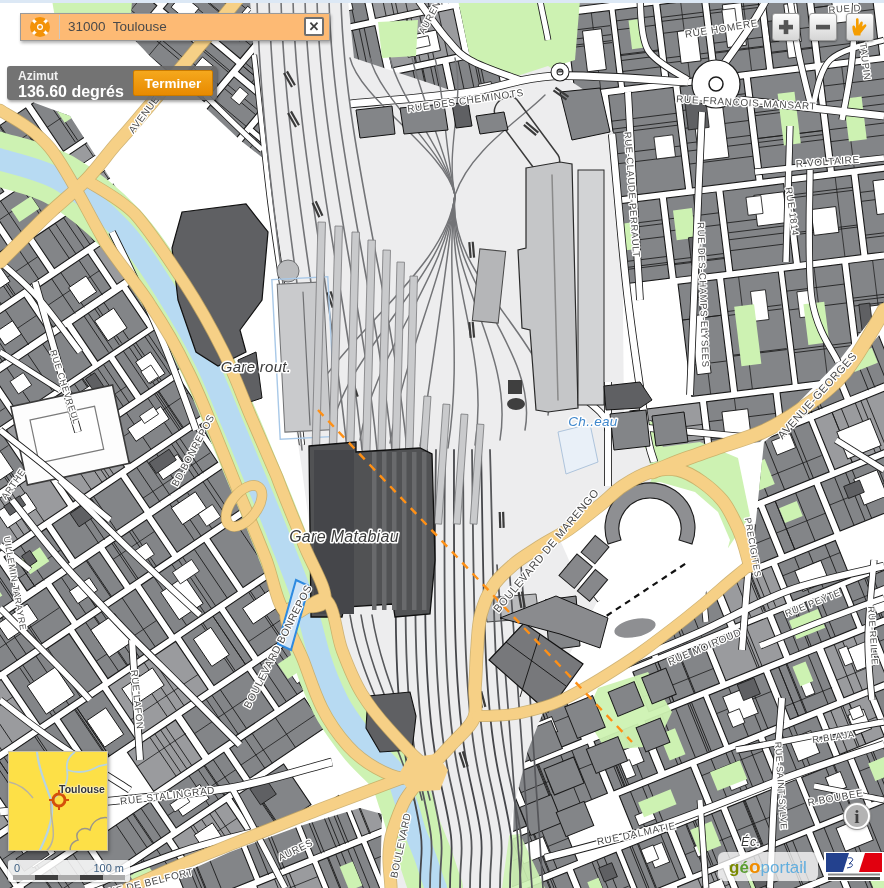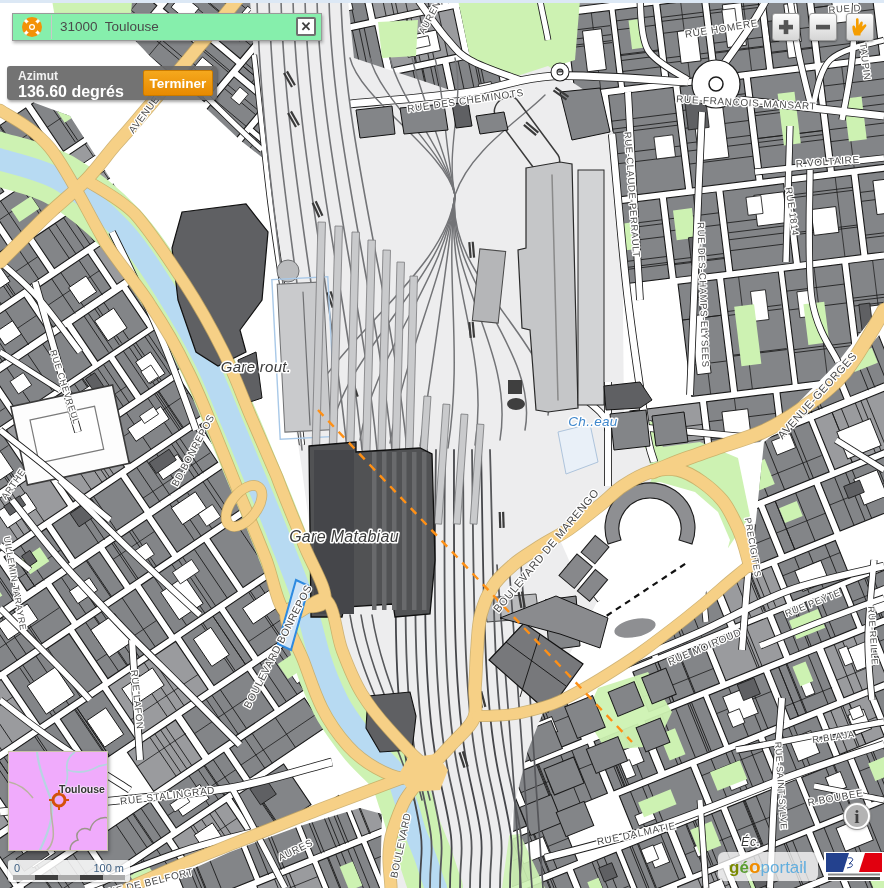--- a/index.html
+++ b/index.html
@@ -1512,40 +1512,40 @@
 <text x="12" y="584" transform="rotate(80 12 584)" font-family="Liberation Sans, sans-serif" font-size="9" fill="#4a4a4a" font-weight="normal" font-style="normal" text-anchor="middle" letter-spacing="0.6" stroke="#ffffff" stroke-width="2.6" paint-order="stroke" stroke-linejoin="round">UILLEMIN-TARAYRE</text>
 <text x="62" y="388" transform="rotate(72 62 388)" font-family="Liberation Sans, sans-serif" font-size="9" fill="#4a4a4a" font-weight="normal" font-style="normal" text-anchor="middle" letter-spacing="0.6" stroke="#ffffff" stroke-width="2.6" paint-order="stroke" stroke-linejoin="round">RUE CHEVREUL</text>
 <text x="16" y="486" transform="rotate(-55 16 486)" font-family="Liberation Sans, sans-serif" font-size="9.5" fill="#4a4a4a" font-weight="normal" font-style="normal" text-anchor="middle" letter-spacing="0.6" stroke="#ffffff" stroke-width="2.6" paint-order="stroke" stroke-linejoin="round">ARTHE</text>
 <text x="256" y="372" transform="rotate(0 256 372)" font-family="Liberation Sans, sans-serif" font-size="15" fill="#3a3a3a" font-weight="normal" font-style="italic" text-anchor="middle" letter-spacing="0.3" stroke="#ffffff" stroke-width="3" paint-order="stroke" stroke-linejoin="round">Gare rout.</text>
 <text x="344" y="542" transform="rotate(0 344 542)" font-family="Liberation Sans, sans-serif" font-size="16" fill="#3a3a3a" font-weight="normal" font-style="italic" text-anchor="middle" letter-spacing="0.3" stroke="#ffffff" stroke-width="3" paint-order="stroke" stroke-linejoin="round">Gare Matabiau</text>
 <text x="593" y="426" transform="rotate(0 593 426)" font-family="Liberation Sans, sans-serif" font-size="13.5" fill="#3f87cc" font-weight="normal" font-style="italic" text-anchor="middle" letter-spacing="0.3" stroke="#ffffff" stroke-width="3" paint-order="stroke" stroke-linejoin="round">Ch..eau</text>
 </svg>
 
 <div style="position:absolute;left:0;top:0;width:884px;height:3px;background:#dce8f5;"></div>
 
-<div style="position:absolute;left:12px;top:13px;width:310px;height:28px;background:#86efac;border:1px solid #9a9a9a;box-shadow:1px 2px 3px rgba(0,0,0,0.3);">
+<div style="position:absolute;left:20px;top:13px;width:310px;height:28px;background:#fdba74;border:1px solid #9a9a9a;box-shadow:1px 2px 3px rgba(0,0,0,0.3);">
   <svg width="38" height="26" style="position:absolute;left:0;top:0;">
     <circle cx="19" cy="13" r="10" fill="#f39208"></circle>
     <g stroke="#ffffff" stroke-width="3">
       <line x1="12" y1="6" x2="26" y2="20"></line>
       <line x1="26" y1="6" x2="12" y2="20"></line>
     </g>
     <circle cx="19" cy="13" r="6.5" fill="#f39208"></circle>
     <circle cx="19" cy="13" r="3" fill="#ffffff"></circle>
     <circle cx="19" cy="13" r="1.8" fill="#f39208"></circle>
   </svg>
   <div style="position:absolute;left:38px;top:1px;bottom:1px;width:1px;background:#c8c8c8;"></div>
   <div style="position:absolute;left:47px;top:5px;font-size:13.5px;color:#4a4a4a;">31000&nbsp; Toulouse</div>
   <div style="position:absolute;right:5px;top:3px;width:20px;height:19px;border:2px solid #6f6f6f;border-radius:2px;background:#fff;text-align:center;line-height:15px;font-size:13px;font-weight:bold;color:#3f3f3f;">✕</div>
 </div>
 
 <div style="position:absolute;left:7px;top:66px;width:210px;height:34px;background:rgba(104,104,104,0.93);border-radius:3px;box-shadow:1px 2px 3px rgba(0,0,0,0.35);font-weight:bold;">
   <div style="position:absolute;left:11px;top:3px;font-size:12px;color:#f2f2f2;">Azimut</div>
   <div style="position:absolute;left:11px;top:17px;font-size:16px;color:#ffffff;">136.60 degrés</div>
-  <div style="position:absolute;right:4px;top:4px;width:70px;height:26px;background:linear-gradient(#f5a81d,#e88a00);border:1px solid #c97a00;border-radius:2px;color:#fff;font-size:13.5px;text-align:center;line-height:25px;">Terminer</div>
+  <div style="position:absolute;right:4px;top:4px;width:80px;height:26px;background:linear-gradient(#f5a81d,#e88a00);border:1px solid #c97a00;border-radius:2px;color:#fff;font-size:13.5px;text-align:center;line-height:25px;">Terminer</div>
 </div>
 
 <div class="btn3d" style="left:772px;top:13px;">
   <svg width="26" height="26">
         <g fill="#555">
           <rect x="6" y="10.8" width="14" height="4.6"></rect>
           <rect x="10.7" y="6.1" width="4.6" height="14"></rect>
         </g>
       </svg>
 </div>
@@ -1553,21 +1553,21 @@
   <svg width="26" height="26">
         <rect x="6" y="10.8" width="14" height="4.6" fill="#555"></rect>
       </svg>
 </div>
 <div class="btn3d" style="left:846px;top:13px;">
   <svg width="26" height="26" viewBox="0 0 26 26">
     <path d="M7.5,21.5 C6.2,19 5.2,15.5 5.4,12.8 C5.5,11.3 7.4,11 8,12.4 L9,14.8 L9,5.6 C9,3.8 11.6,3.8 11.6,5.6 L11.7,11.5 L13.4,8.2 C14.1,6.8 16.1,7.5 15.8,9.1 L15.1,12.6 L17.4,10.7 C18.6,9.7 20.1,11.2 19.1,12.4 L13.6,19.5 L13.4,21.5 Z" fill="#f59d00"></path>
   </svg>
 </div>
 
-<div style="position:absolute;left:8px;top:751px;width:100px;height:100px;background:#f0abfc;border:1px solid #c9c3a8;box-shadow:1px 2px 4px rgba(0,0,0,0.4);overflow:hidden;">
+<div style="position:absolute;left:8px;top:751px;width:100px;height:100px;background:#fde047;border:1px solid #c9c3a8;box-shadow:1px 2px 4px rgba(0,0,0,0.4);overflow:hidden;">
   <svg width="100" height="100">
     <path d="M28,0 C30,20 38,35 42,48 C46,62 40,80 30,100" fill="none" stroke="#b7d4e2" stroke-width="2.2"></path>
     <path d="M42,48 C55,40 60,30 58,18 C57,10 60,4 66,0" fill="none" stroke="#b7d4e2" stroke-width="1.8"></path>
     <path d="M58,18 C70,22 80,20 90,14 L100,12" fill="none" stroke="#b7d4e2" stroke-width="1.8"></path>
     <path d="M42,48 C40,62 46,75 44,86 C43,92 40,97 36,100" fill="none" stroke="#b9b3a0" stroke-width="1.5"></path>
     <path d="M100,66 C90,64 83,70 81,78 C73,74 65,80 69,88 C62,90 60,96 62,100" fill="none" stroke="#9b968a" stroke-width="1.5"></path>
     <path d="M0,30 C10,32 18,38 24,46" fill="none" stroke="#b9b3a0" stroke-width="1.5"></path>
   </svg>
   <svg width="22" height="22" style="position:absolute;left:39px;top:37px;">
     <circle cx="11" cy="11" r="6" fill="none" stroke="#d4500a" stroke-width="3"></circle>

